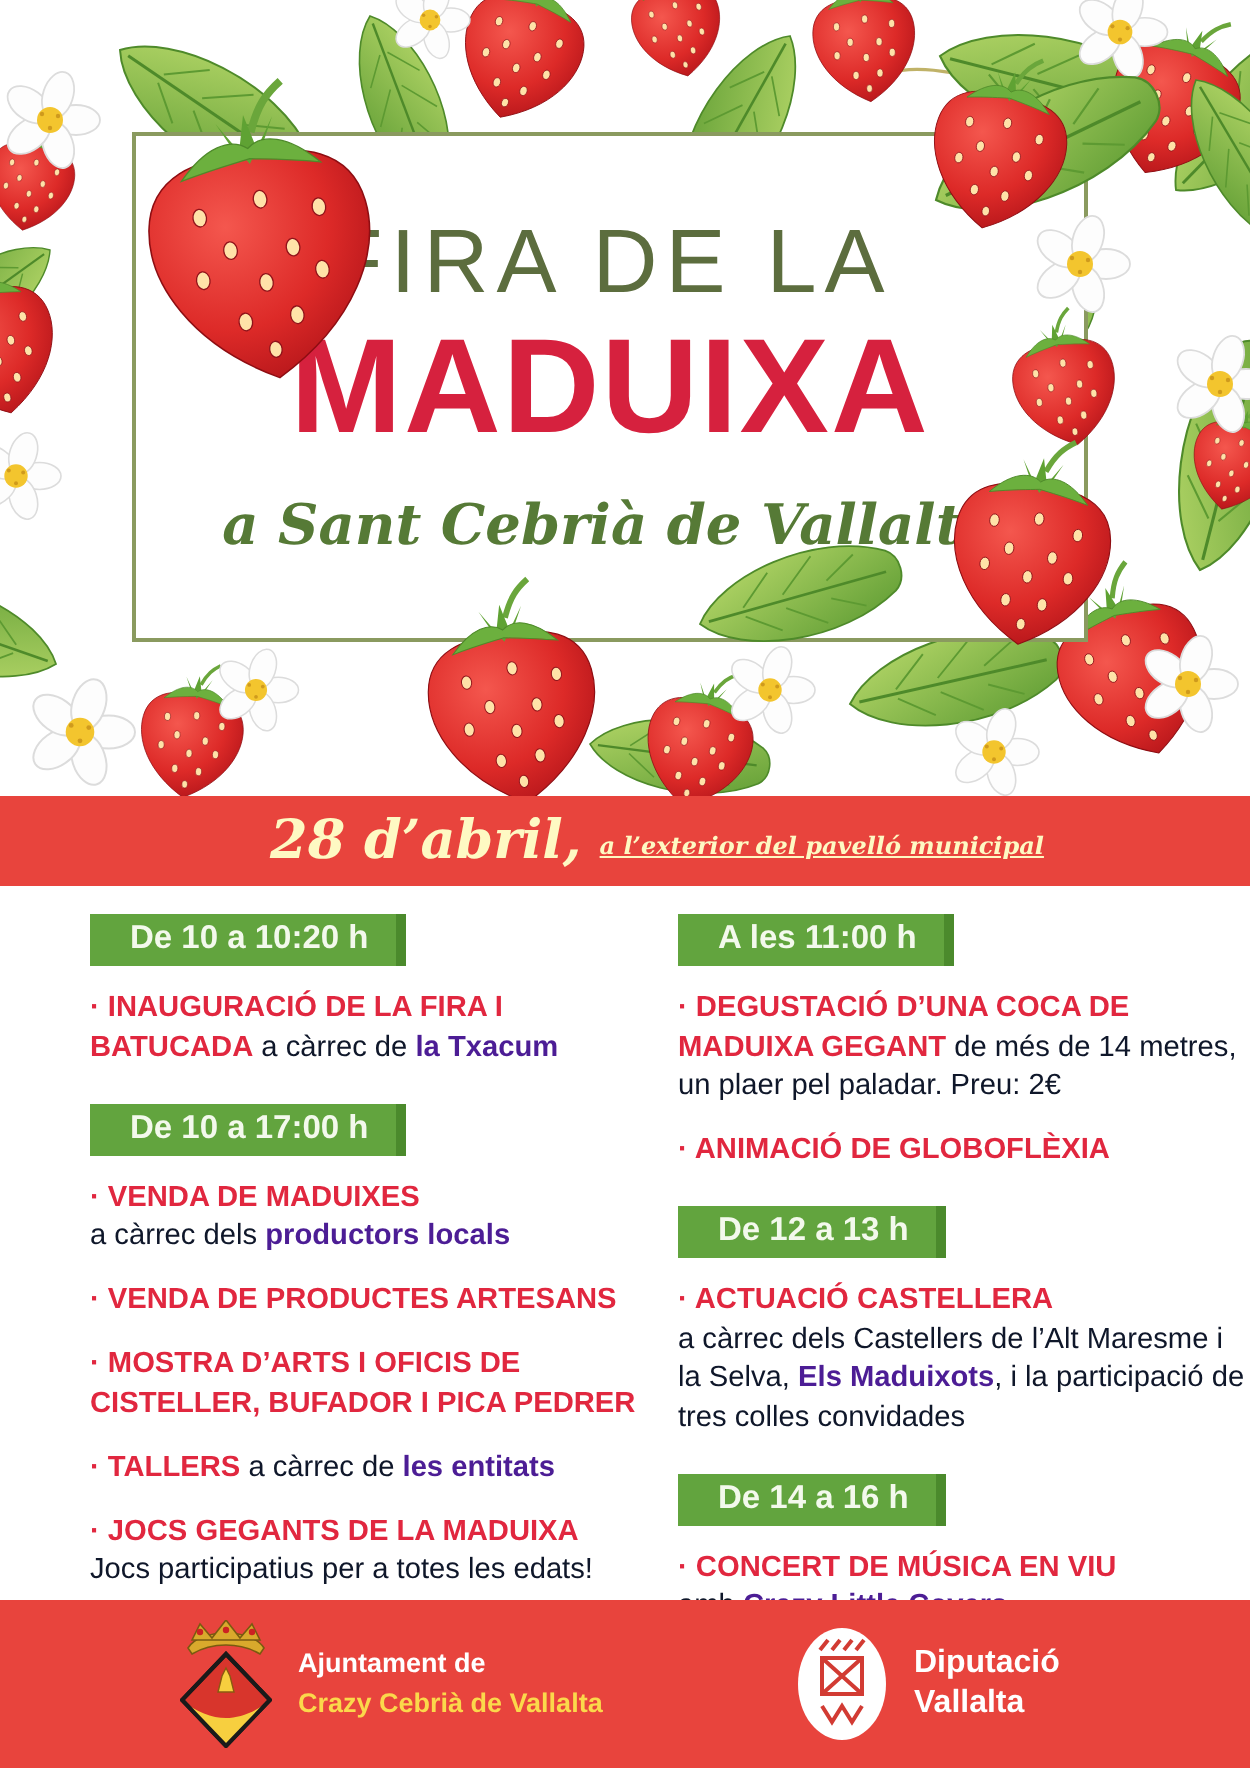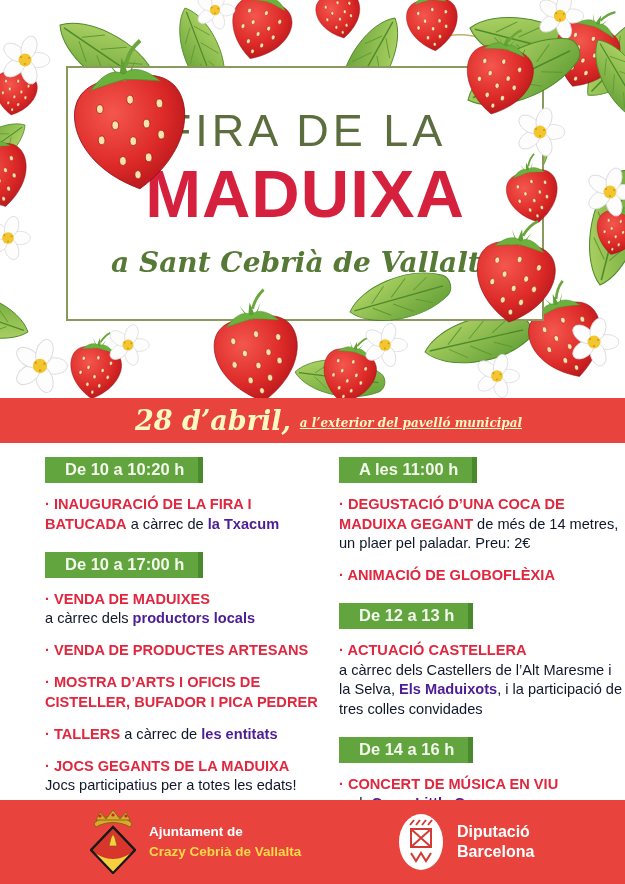--- a/index.html
+++ b/index.html
@@ -189,18 +189,18 @@
         <ellipse cx="23" cy="29" rx="22" ry="28" fill="#ffffff"></ellipse>
         <g stroke="#d23b33" stroke-width="2" fill="none">
           <path d="M12,12 L16,7 M18,12 L22,7 M24,12 L28,7 M30,12 L34,7"></path>
           <rect x="13" y="16" width="20" height="18"></rect>
           <path d="M13,16 L33,34 M33,16 L13,34"></path>
           <path d="M13,40 L18,48 L23,40 L28,48 L33,40"></path>
         </g>
       </svg>
       <div class="dip-text">
         <div>Diputació</div>
-        <div>Barcelona</div>
+        <div>Vallalta</div>
       </div>
     </div>
   </div>
 
 </div>
 
 </body></html>

